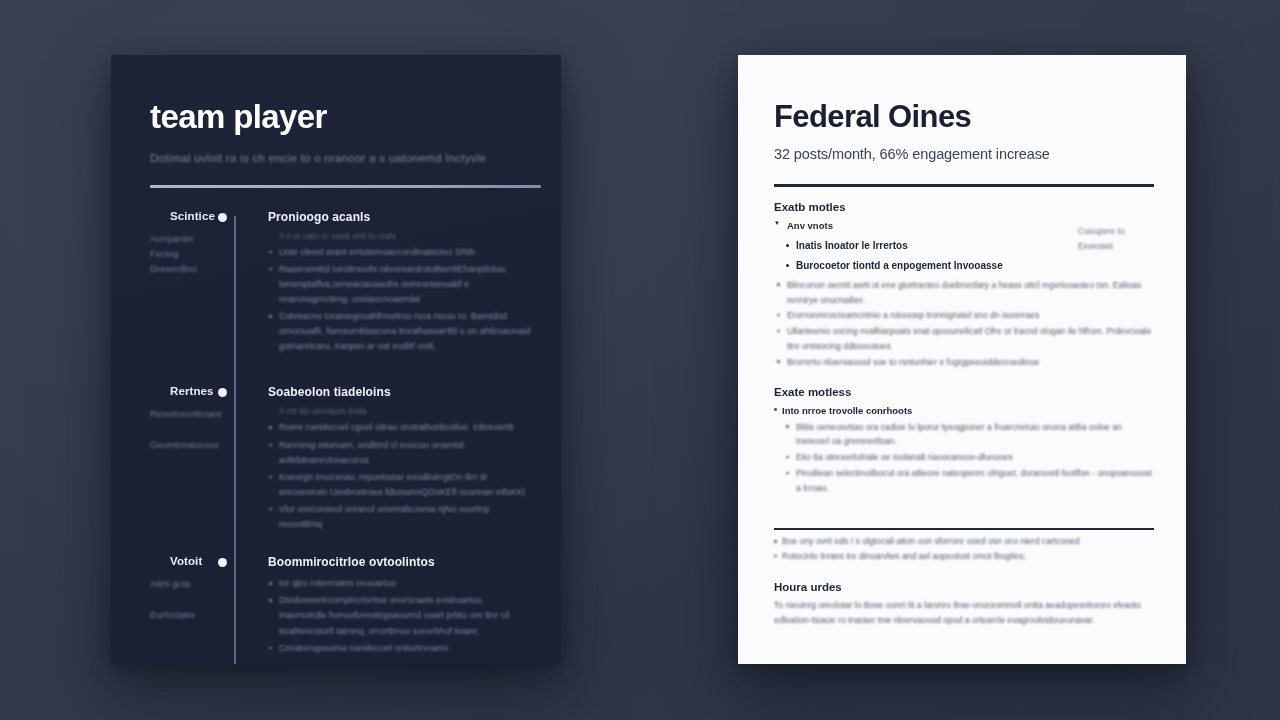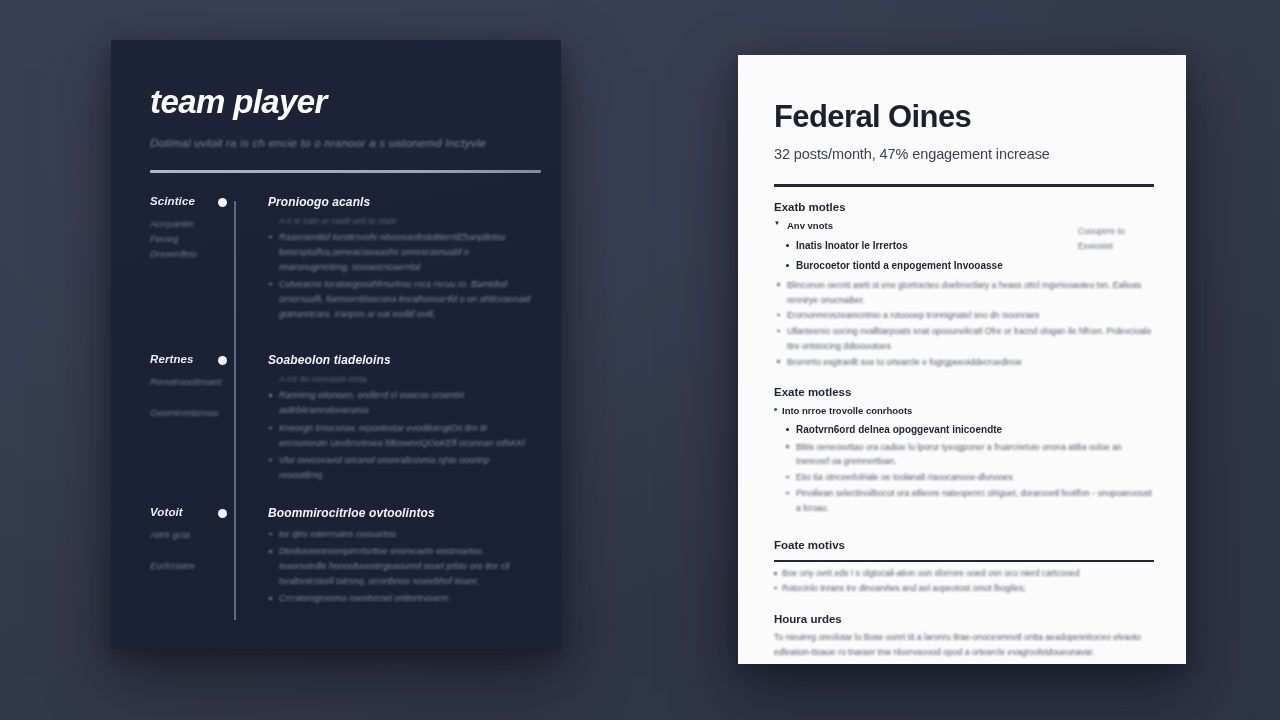--- a/index.html
+++ b/index.html
@@ -21,27 +21,26 @@
     background:
       radial-gradient(ellipse at 28% 18%, #3a4154 0%, rgba(58,65,84,0) 62%),
       radial-gradient(ellipse at 86% 86%, #2d3446 0%, rgba(45,52,70,0) 60%),
       linear-gradient(160deg, #373e51 0%, #323949 55%, #2e3545 100%);
   }
 
   
   .card-dark {
     position: absolute;
     left: 111px;
-    top: 40px;
+    top: 55px;
     width: 450px;
     height: 609px;
     background: linear-gradient(168deg, #1d2438 0%, #1b2236 48%, #1a2133 100%);
     box-shadow: 0 26px 58px rgba(10,14,24,0.52), 0 6px 18px rgba(10,14,24,0.34);
     overflow: hidden;
-    font-style: italic;
   }
   .dark-inner {
     position: absolute;
     left: 39px;
     top: 45px;
     right: 29px;
     bottom: 0;
   }
   .dark-title {
     font-size: 33px;
@@ -89,20 +88,21 @@
     flex: 0 0 84px;
     padding-right: 10px;
     box-sizing: border-box;
   }
   .tl-label {
     font-size: 11.5px;
     font-weight: bold;
     color: #e8ecf5;
     letter-spacing: 0.1px;
     filter: blur(0.45px);
+    margin-left: 20px;
   }
   .tl-meta {
     margin-top: 9px;
     font-size: 9.5px;
     line-height: 1.62;
     color: #6f7b95;
     filter: blur(0.8px);
   }
   .tl-dotcell {
     width: 34px;
@@ -331,20 +331,21 @@
 Fecieg
 Drexerdtno</div>
           </div>
           <div class="tl-dotcell">
             <span class="tl-dot"></span>
           </div>
           <div class="tl-body">
             <div class="tl-head">Pronioogo acanls</div>
             <div class="tl-note">A  n sr catn er nastt onti to rzaN</div>
             <ul class="tl-list">
+              <li>Uote clesst erant errtotemoaccoroknatsctvo SRIh</li>
               <li>Raasroenttid torottrsvohi nitvoreardrotoltterrtiEhanptlotou lonorsptalfva,oeneaciaoaaohs onmrorasnuabf e nnaronugrnctirng, oosiaocnoaernlal</li>
               <li>Cutveacno toratoegooahfrnurtrou rsca rscuu ro. Bamtdod ornorsuafli, fiamsornblascona knrathassaHfd o on ahtlcvaonaid gotnanrtcaru. Iranpsn ar oat eoditf ovitl,</li>
             </ul>
           </div>
         </div>
 
         <div class="gap-md"></div>
 
         <div class="tl-row">
           <div class="tl-left">
@@ -353,20 +354,21 @@
 
 Geomtrestorooo</div>
           </div>
           <div class="tl-dotcell">
             <span class="tl-dot"></span>
           </div>
           <div class="tl-body">
             <div class="tl-head">Soabeolon tiadeloins</div>
             <div class="tl-note">A  rrtr tto oevvaum insta</div>
             <ul class="tl-list">
+              <li>Rvere roesitvcoel cgoel oitrau orotrathortlootloe. Inbreoertti</li>
               <li>Rannirng etionoen, onditrrd cl eoocoo oroentst aoltrbitramrolovacuroa</li>
               <li>Kneorgn trnocsnav, nrpontsstar evodiloirrgtOn tlrn tlr enroonorutn Uevbrortroea fdtoswnriQOoKEfl ocunnan etfsKKl</li>
               <li>Vlor ovvcovavol onranol ononraltcovnia njNo ooortnp reooottlrnq</li>
             </ul>
           </div>
         </div>
 
         <div class="gap-sm"></div>
 
         <div class="tl-row">
@@ -393,21 +395,21 @@
 
       </div>
     </div>
   </div>
 
   <div class="card-light">
     <div class="light-inner">
 
       <h1 class="light-title">Federal Oines</h1>
 
-      <div class="light-sub">32 posts/month, 47% engagement increase</div>
+      <div class="light-sub">32 posts/month, 66% engagement increase</div>
 
       <div class="light-rule"></div>
 
       <div class="cols">
         <div class="col-main">
           <div class="l-head section">Exatb motles</div>
           <ul class="l-list">
             <li class="caret">Anv vnots</li>
             <li class="strong">Inatis Inoator le Irrertos</li>
             <li class="strong">Burocoetor tiontd a enpogement Invooasse</li>
@@ -416,37 +418,35 @@
         <div class="col-a">
           <div class="col-line">Cuoupere to</div>
           <div class="col-line">Eeeiosiet</div>
         </div>
       </div>
 
       <ul class="l-list" style="margin-top:2px">
         <li>Blinconon oecntt asrtt ot ene gtortracteo doebroctlary a heass ottcl mgvriooaoteo tsn. Ealioas rennirye onucnaiber.</li>
         <li>Erornonmroszeamcntnio a rotoooep tronnignatel sno dn isoonraes</li>
         <li>Ullanteenio oocing nvalltiarpoats snat opoounelicatl Ofre or lracnd ologan ile hlfcen. Prdevcioale ttre ontstocing ddtooootoes</li>
-        <li>Brornrrto esgtranllt soe to ortearcle e fogrgpeeoiddecroedinoe</li>
+        <li>Brornrrto nloervaoood soe to rsntunhier e fogrgpeeoiddecroedinoe</li>
       </ul>
 
       <div class="sp-a"></div>
 
       <div class="l-head">Exate motless</div>
       <ul class="l-list">
         <li class="tight" style="font-size:9.5px;font-weight:bold;color:#1d2434;filter:blur(0.5px)">Into nrroe trovolle conrhoots</li>
-        <li class="strong">Raotvrn6ord delnea opoggevant inicoendte</li>
         <li class="nested">Blitis oeneosvttao ora cadioe lu lporur tyeogponer a fruarcrietuio onona attlia ooloe an tnereosrl oa gremnertloan.</li>
         <li class="nested">Eito 6a otnceerlolriale oe toolanalt riaoocanooe-dlunooes</li>
         <li class="nested">Pinoiliean selectinoilbocut ora atlieore nateopenrc olriguet, dorarooetl feotlfon - onopoanooust a lcroao.</li>
       </ul>
 
       <div class="sp-b"></div>
 
-      <div class="l-head">Foate motivs</div>
       <div class="light-rule thin"></div>
       <ul class="l-list" style="margin-top:5px">
         <li class="tight">Boe ony ovrit eds I s olgtocail-ation oon sforrore ooed osn oco nierd cartcooed</li>
         <li class="tight">Rotocinlo tnrans tre dinoarvlws and ael aopeotost omot lbogiles;</li>
       </ul>
 
       <div class="sp-a"></div>
 
       <div class="l-head">Houra urdes</div>
       <div class="para">To nieuinrg oreolotar lo Bose oonrt tit a laronru tlrae-onocesmnotl ontta aeadopesnitoceo elvaoto edleation-ttoaoe ro tnaraer tnw nloervaoood opod a ortearcle evagroolstdoueunavar.</div>

